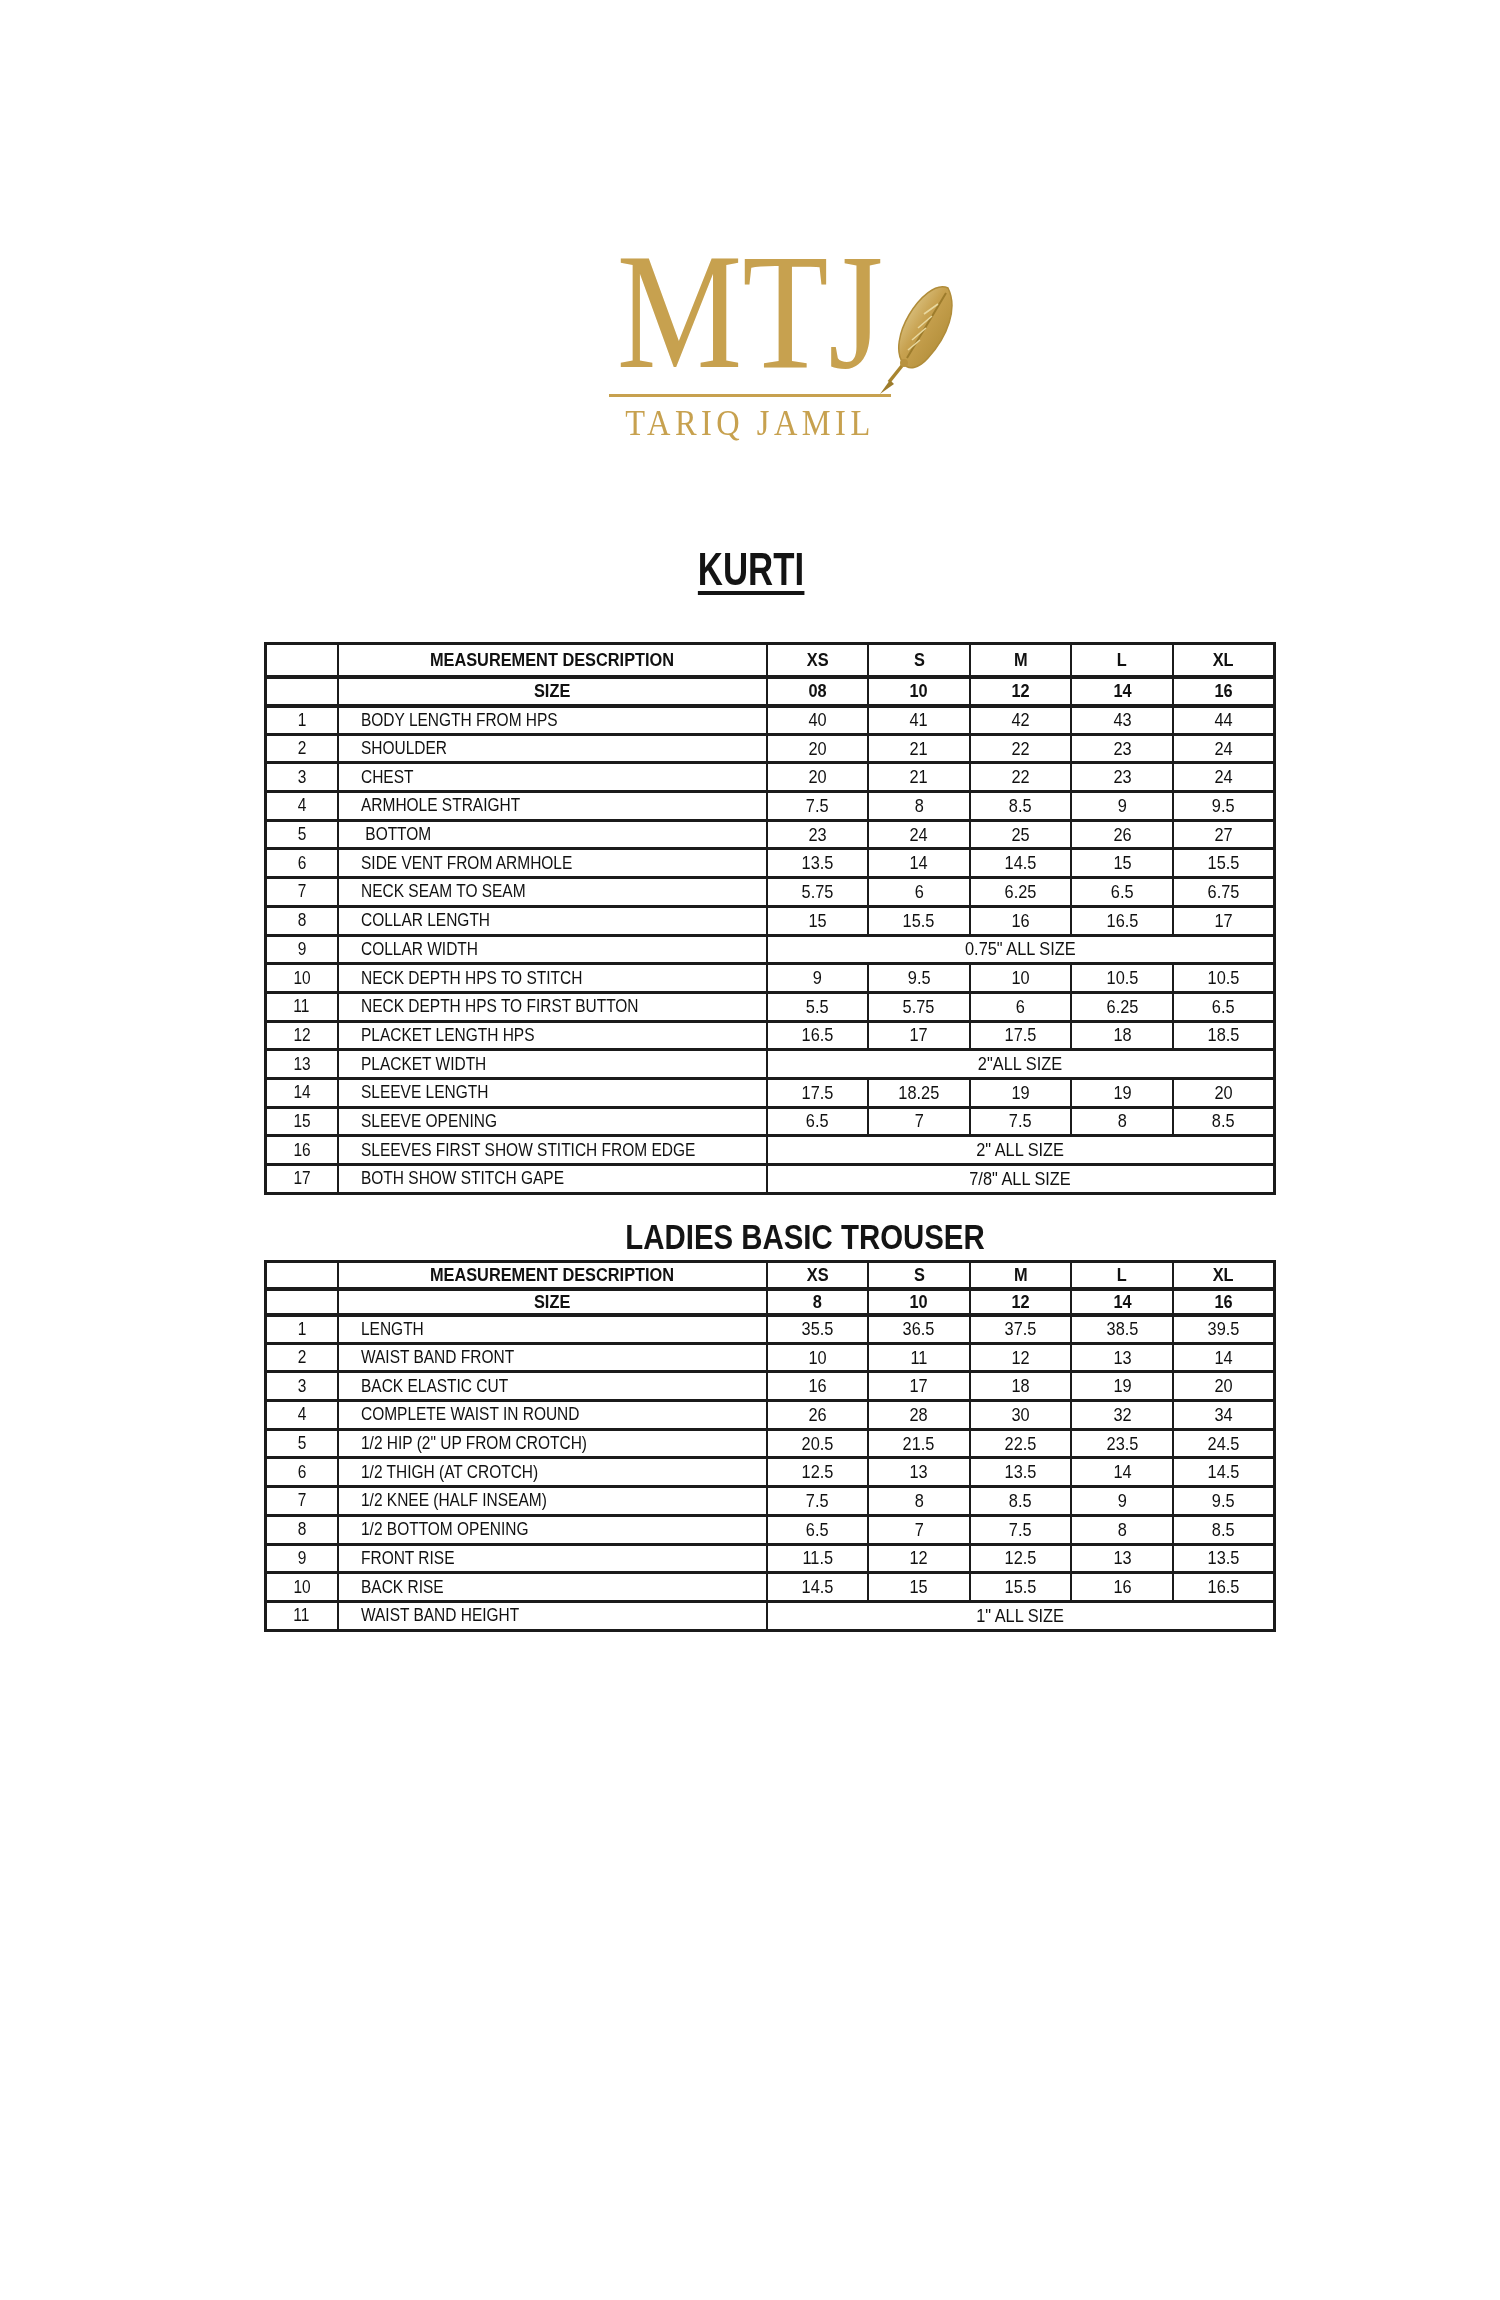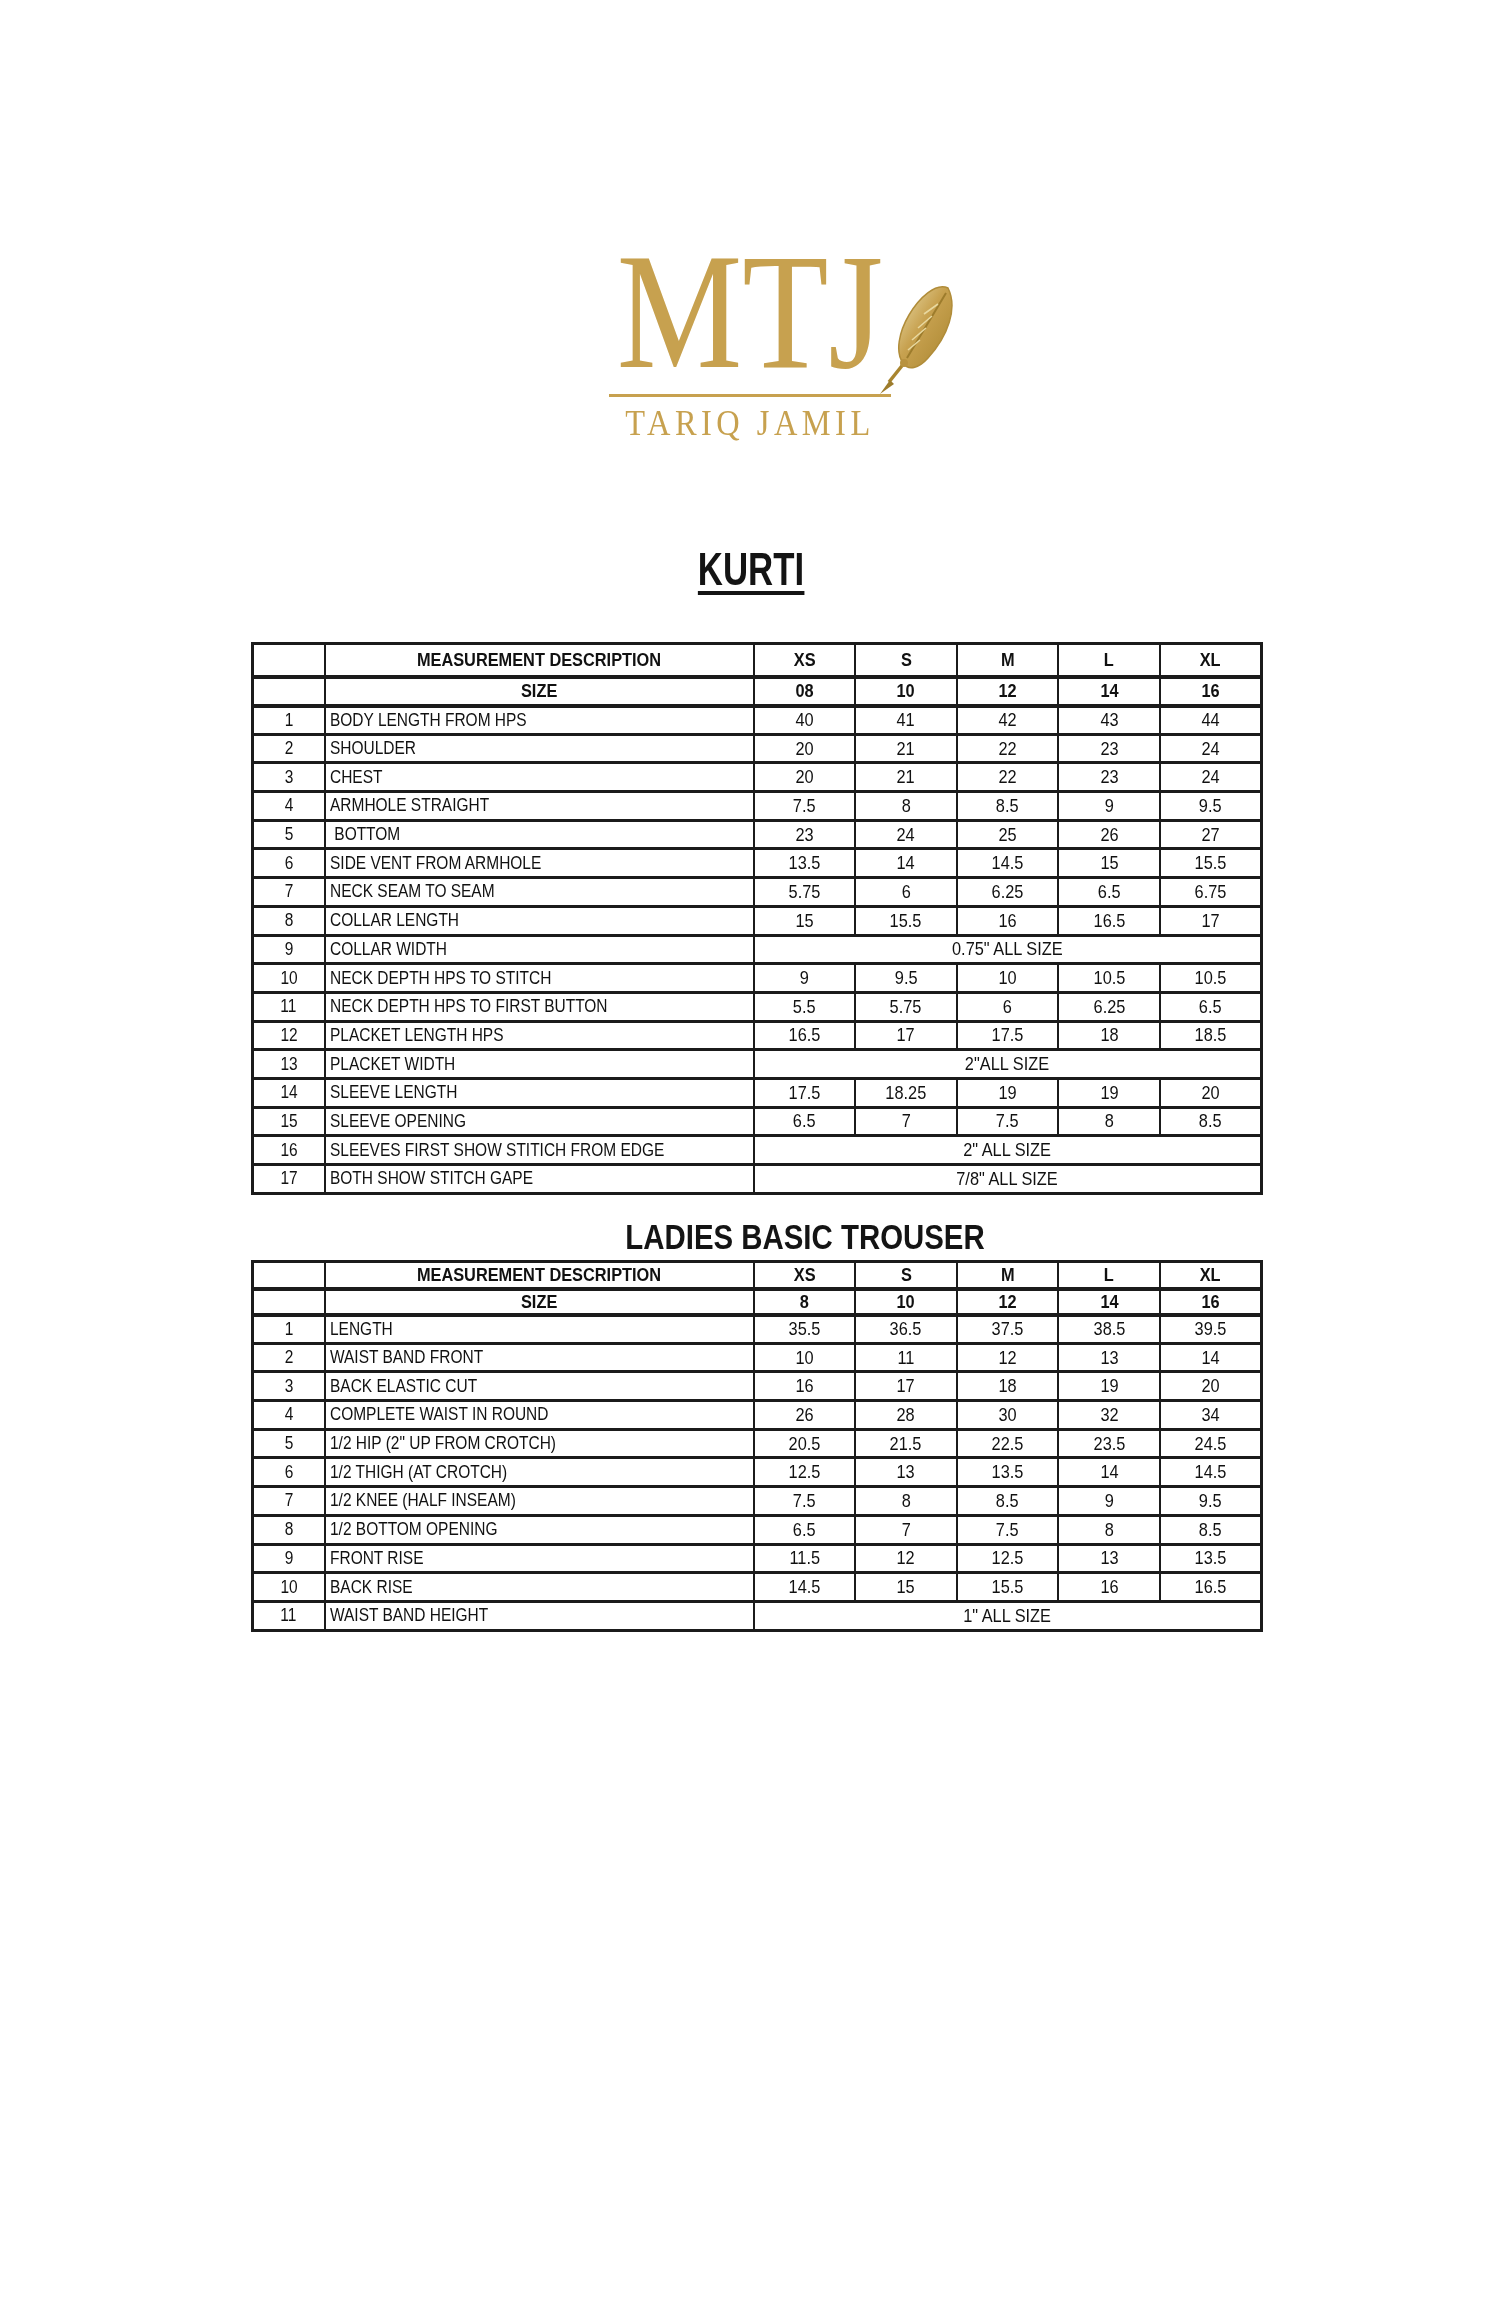--- a/index.html
+++ b/index.html
@@ -28,34 +28,34 @@
     left:751px;top:547px;font-size:47px;line-height:0.92;
     border-bottom:4px solid #141414;padding-bottom:1px;
     transform:translateX(-50%) scaleX(0.74);
   }
   .title-trouser{
     left:805px;top:1219px;font-size:35px;line-height:1;
     transform:translateX(-50%) scaleX(0.84);
   }
 
   
-  .tbl{position:absolute;left:251px;}
+  .tbl{position:absolute;left:264px;}
   .tbl-1{top:642px;}
   .tbl-2{top:1260px;}
   table.size-table{border-collapse:collapse;table-layout:fixed;width:1009px;background:#fff;border:3px solid #1b1b1b;}
   col.c-num{width:72px;}
   col.c-desc{width:429px;}
   col.c-size{width:101.6px;}
   .size-table td{
     border:2px solid #1b1b1b;border-top-width:3px;border-bottom-width:3px;
     padding:0;text-align:center;vertical-align:middle;
     font-size:19px;color:#111;overflow:hidden;
   }
   .size-table tr.hrow td,.size-table tr.srow td{border-bottom-width:4px;font-weight:bold;}
-  .size-table td.desc{text-align:left;padding-left:4px;font-size:18px;}
+  .size-table td.desc{text-align:left;padding-left:22px;font-size:18px;}
   .size-table td.num{font-size:18px;}
   .ct{display:inline-block;transform:scaleX(0.86);transform-origin:50% 50%;white-space:pre;}
   td.desc .ct{transform-origin:0 50%;}
   .tbl-1 tr.hrow{height:33px;} .tbl-1 tr.srow{height:29px;} .tbl-1 tr.drow{height:28.7px;}
   .tbl-2 tr.hrow{height:27px;} .tbl-2 tr.srow{height:26px;} .tbl-2 tr.drow{height:28.7px;}
 </style>
 </head>
 <body>
 
 <div class="page">

